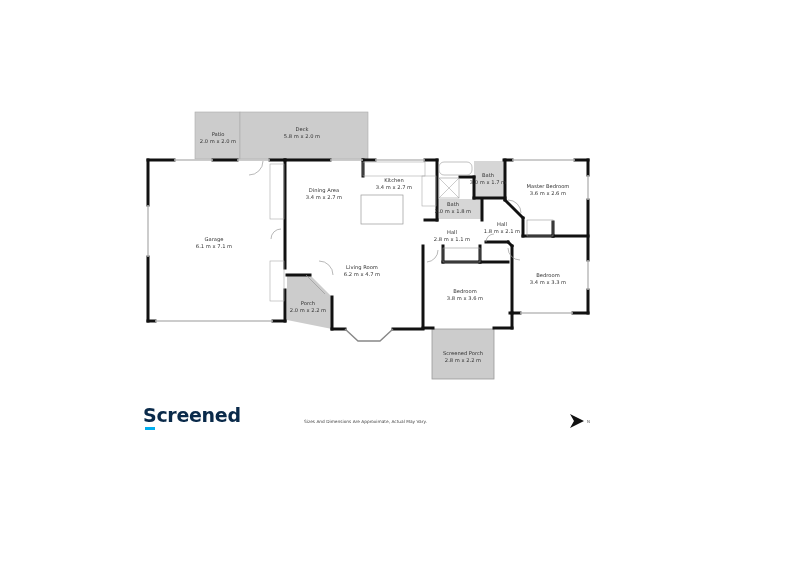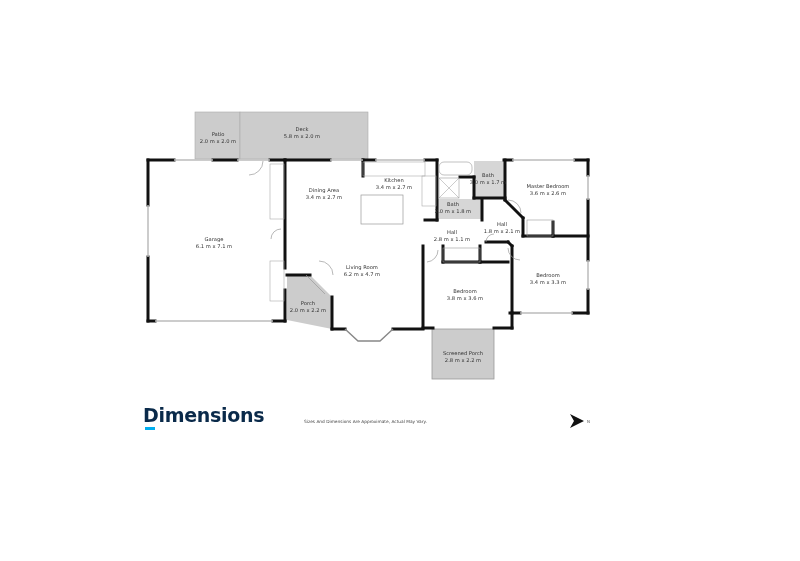--- a/index.html
+++ b/index.html
@@ -133,21 +133,21 @@
 <div class="room-label" style="left:453px;top:201px;"><span>Bath</span><br><span>2.0 m x 1.8 m</span></div>
 <div class="room-label" style="left:548px;top:183px;"><span>Master Bedroom</span><br><span>3.6 m x 2.6 m</span></div>
 <div class="room-label" style="left:452px;top:229px;"><span>Hall</span><br><span>2.8 m x 1.1 m</span></div>
 <div class="room-label" style="left:502px;top:221px;"><span>Hall</span><br><span>1.8 m x 2.1 m</span></div>
 <div class="room-label" style="left:362px;top:264px;"><span>Living Room</span><br><span>6.2 m x 4.7 m</span></div>
 <div class="room-label" style="left:308px;top:300px;"><span>Porch</span><br><span>2.0 m x 2.2 m</span></div>
 <div class="room-label" style="left:465px;top:288px;"><span>Bedroom</span><br><span>3.8 m x 3.6 m</span></div>
 <div class="room-label" style="left:548px;top:272px;"><span>Bedroom</span><br><span>3.4 m x 3.3 m</span></div>
 <div class="room-label" style="left:463px;top:350px;"><span>Screened Porch</span><br><span>2.8 m x 2.2 m</span></div>
 
-<div class="logo">Dimensions</div>
+<div class="logo">Screened</div>
 <div class="logo-bar"></div>
 
 <div class="disclaimer">Sizes And Dimensions Are Approximate, Actual May Vary.</div>
 
 <svg class="compass" width="24" height="14" viewBox="0 0 24 14">
   <polygon points="0,0 14,7 0,14 4,7" fill="#111"></polygon>
   <text x="17" y="9" font-size="4" fill="#555" font-family="DejaVu Sans, sans-serif">N</text>
 </svg>
 
 </body></html>

